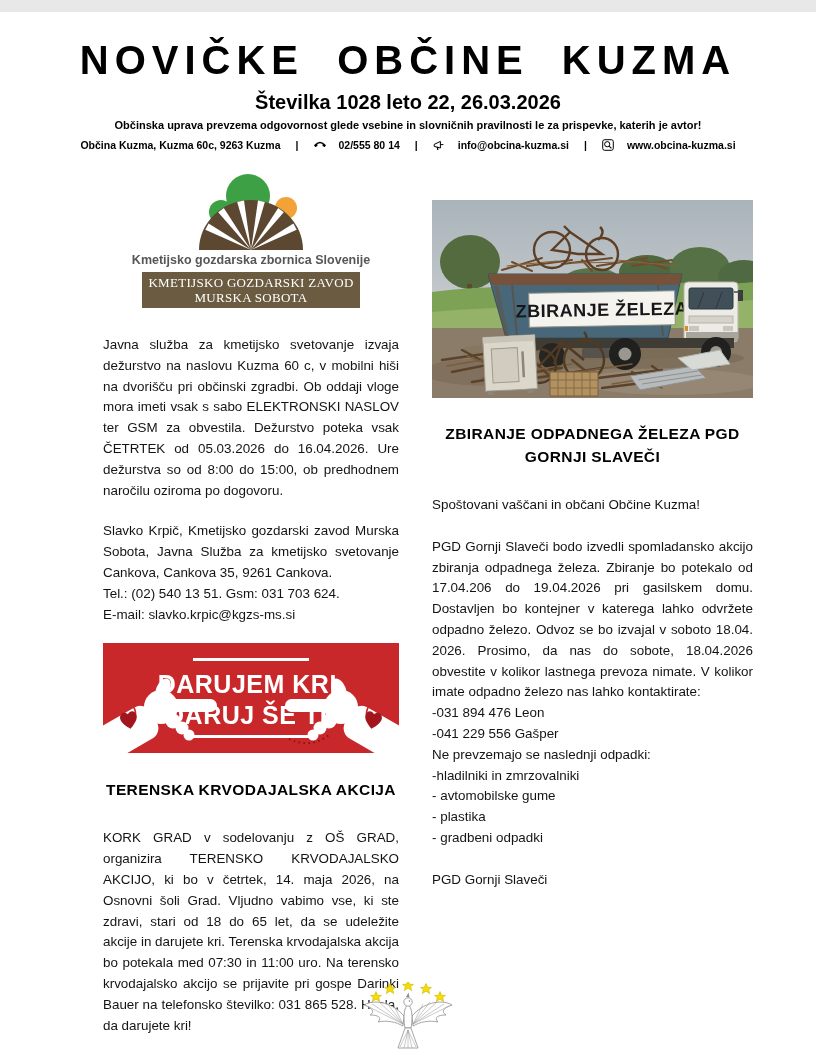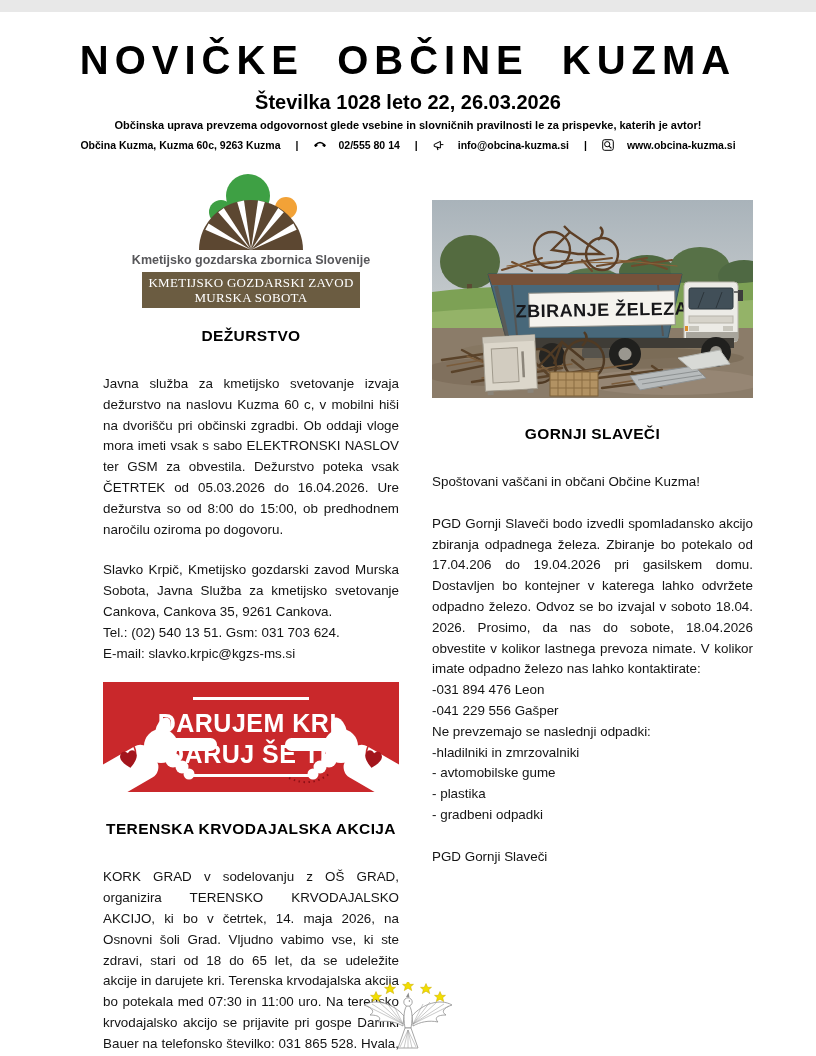--- a/index.html
+++ b/index.html
@@ -96,21 +96,20 @@
         <polygon points="60,80 87.2,38.1 92.8,42.3" fill="#fff"></polygon>
         <polygon points="60,80 102.4,53.5 105.7,59.7" fill="#fff"></polygon>
       </svg>
       <div class="org-name">Kmetijsko gozdarska zbornica Slovenije</div>
       <div class="org-box">
         <div>KMETIJSKO GOZDARSKI ZAVOD</div>
         <div>MURSKA SOBOTA</div>
       </div>
     </div>
 
-    <div class="heading" style="margin-top:16px;">DEŽURSTVO</div>
 
     <div class="para" style="margin-top:27px;">Javna služba za kmetijsko svetovanje izvaja dežurstvo na naslovu Kuzma 60 c, v mobilni hiši na dvorišču pri občinski zgradbi. Ob oddaji vloge mora imeti vsak s sabo ELEKTRONSKI NASLOV ter GSM za obvestila. Dežurstvo poteka vsak ČETRTEK od 05.03.2026 do 16.04.2026. Ure dežurstva so od 8:00 do 15:00, ob predhodnem naročilu oziroma po dogovoru.</div>
 
     <div class="para" style="margin-top:20px;">Slavko Krpič, Kmetijsko gozdarski zavod Murska Sobota, Javna Služba za kmetijsko svetovanje Cankova, Cankova 35, 9261 Cankova.</div>
     <div class="line">Tel.: (02) 540 13 51. Gsm: 031 703 624.</div>
     <div class="line">E-mail: slavko.krpic@kgzs-ms.si</div>
 
     <svg class="banner-svg" width="296" height="110" viewBox="0 0 296 110">
       <rect x="0" y="0" width="296" height="110" fill="#c9282b"></rect>
       <rect x="90" y="15" width="116" height="3" fill="#ffffff"></rect>
@@ -271,20 +270,21 @@
         <line x1="118" y1="188" x2="166" y2="188"></line>
       </g>
 
       <polygon points="198,176 262,166 274,178 208,190" fill="#b7bbbc" stroke="#8d9192"></polygon>
       <line x1="206" y1="180" x2="266" y2="171" stroke="#8d9192" stroke-width="1"></line>
       <line x1="210" y1="184" x2="270" y2="175" stroke="#8d9192" stroke-width="1"></line>
       <polygon points="246,158 288,150 298,164 260,170" fill="#d8dad6" stroke="#b3b5b1"></polygon>
     </svg>
 
     <div class="heading" style="margin-top:24px;">
+      <div>ZBIRANJE ODPADNEGA ŽELEZA PGD</div>
       <div>GORNJI SLAVEČI</div>
     </div>
 
     <div class="line" style="margin-top:27px;">Spoštovani vaščani in občani Občine Kuzma!</div>
 
     <div class="para" style="margin-top:21px;">PGD Gornji Slaveči bodo izvedli spomladansko akcijo zbiranja odpadnega železa. Zbiranje bo potekalo od 17.04.206 do 19.04.2026 pri gasilskem domu. Dostavljen bo kontejner v katerega lahko odvržete odpadno železo. Odvoz se bo izvajal v soboto 18.04. 2026. Prosimo, da nas do sobote, 18.04.2026 obvestite v kolikor lastnega prevoza nimate. V kolikor imate odpadno železo nas lahko kontaktirate:</div>
 
     <div class="line">-031 894 476 Leon</div>
     <div class="line">-041 229 556 Gašper</div>
     <div class="line">Ne prevzemajo se naslednji odpadki:</div>

